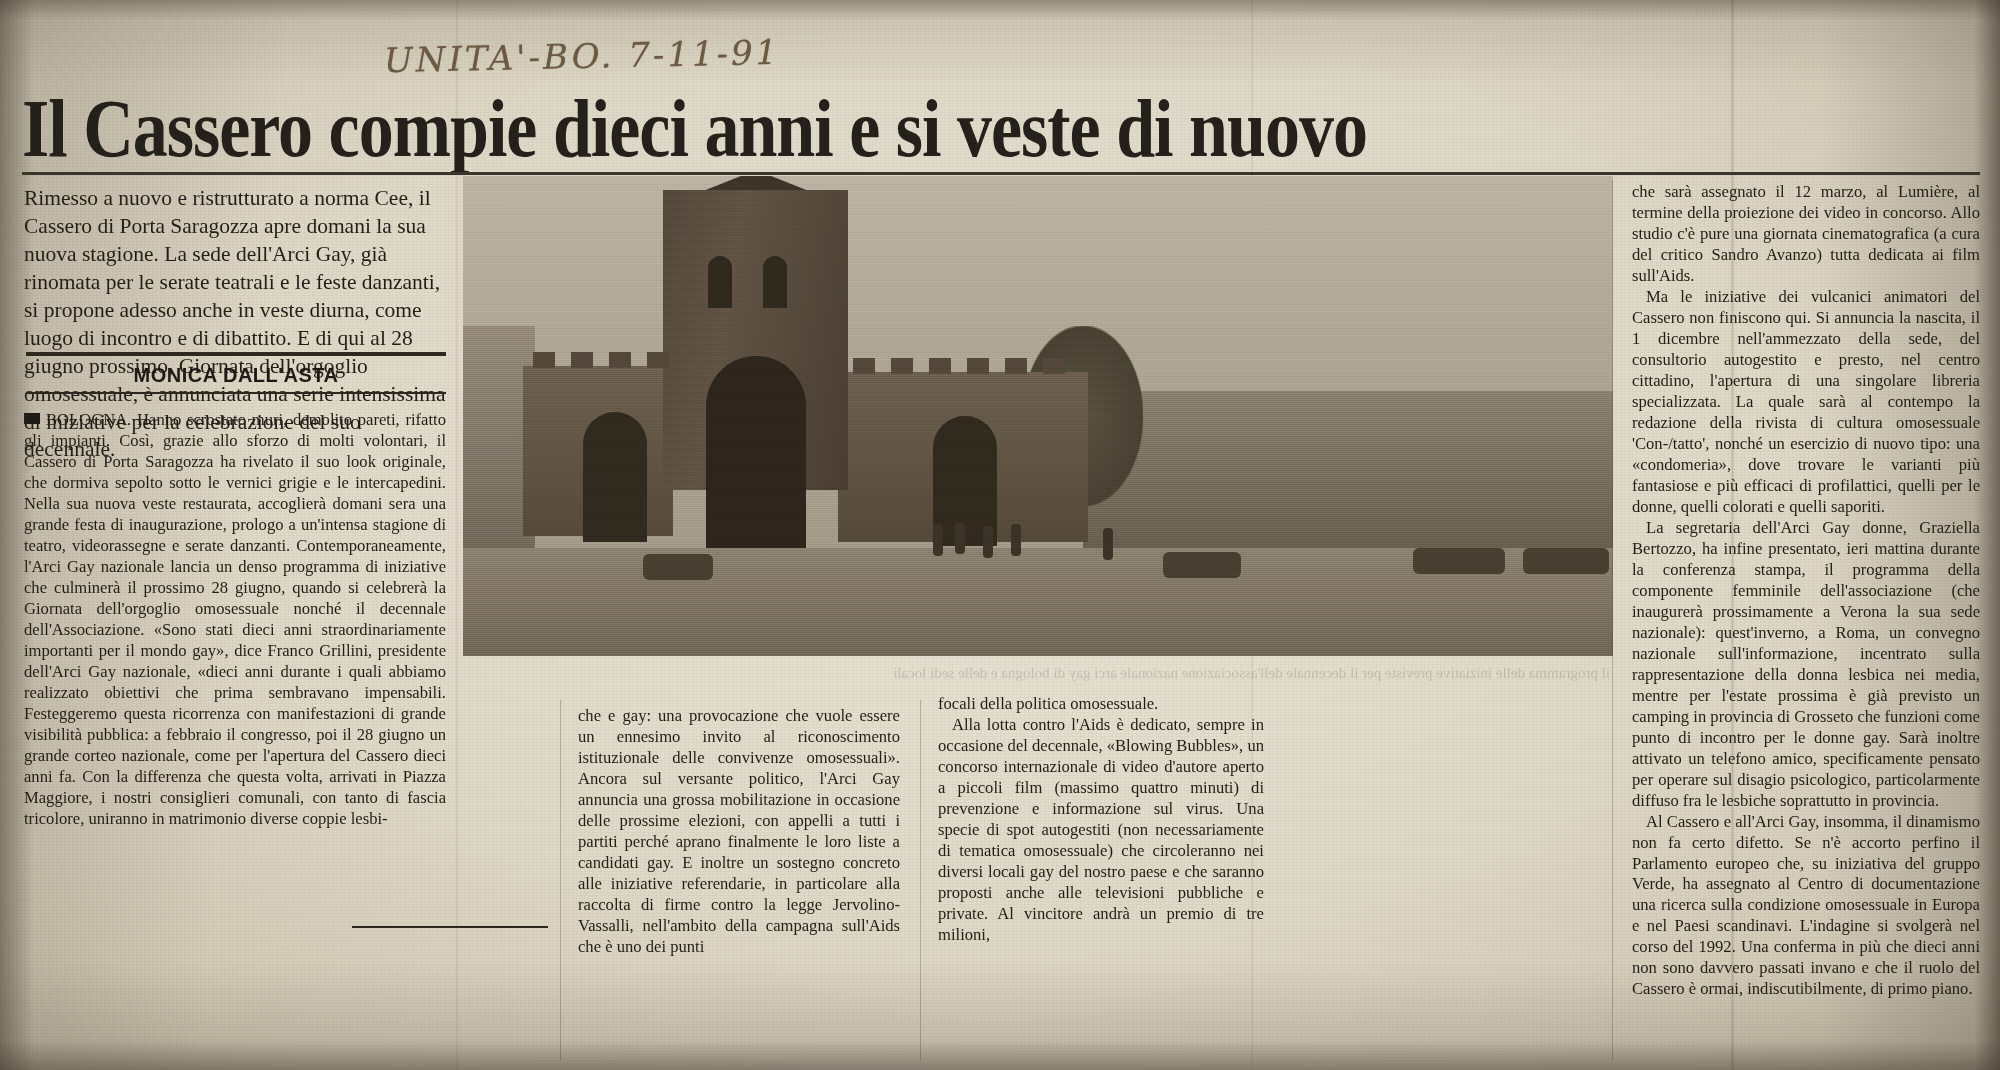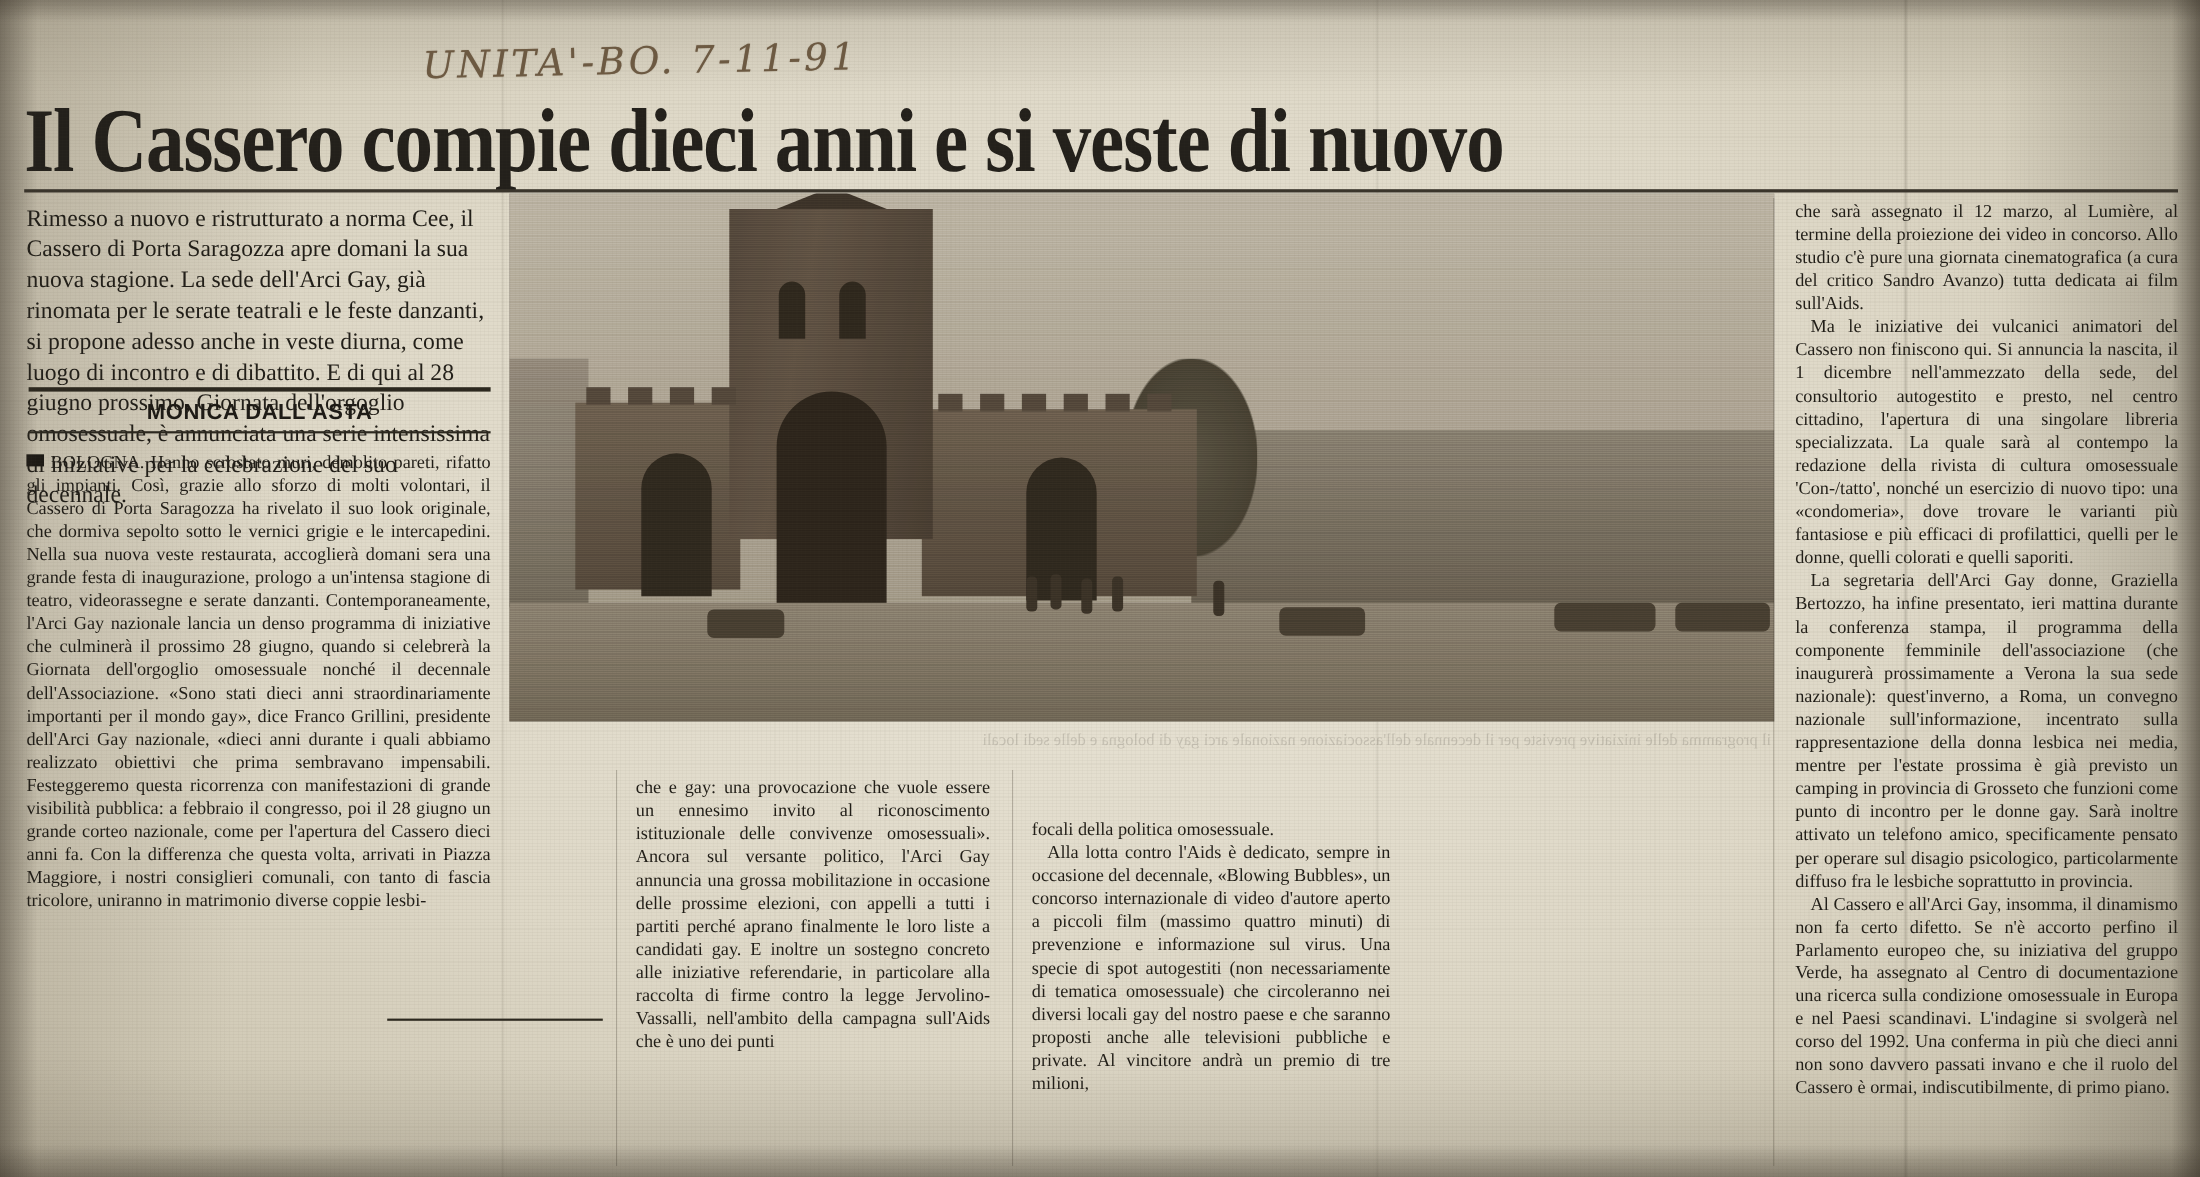--- a/index.html
+++ b/index.html
@@ -127,21 +127,21 @@
     line-height: 1.265;
     color: #201d17;
     text-align: justify;
     text-justify: inter-word;
     hyphens: manual;
   }
   .col p { margin: 0 0 0 0; text-indent: 14px; }
   .col p:first-child { text-indent: 0; }
   .col1 { left: 24px; top: 410px; width: 422px; }
   .col2 { left: 578px; top: 706px; width: 322px; }
-  .col3 { left: 938px; top: 744px; width: 326px; }
+  .col3 { left: 938px; top: 694px; width: 326px; }
   .col4 { left: 1632px; top: 182px; width: 348px; }
 
   .square-bullet {
     display: inline-block;
     width: 16px; height: 11px;
     background: #1d1a15;
     margin-right: 6px;
     vertical-align: 1px;
   }
   

